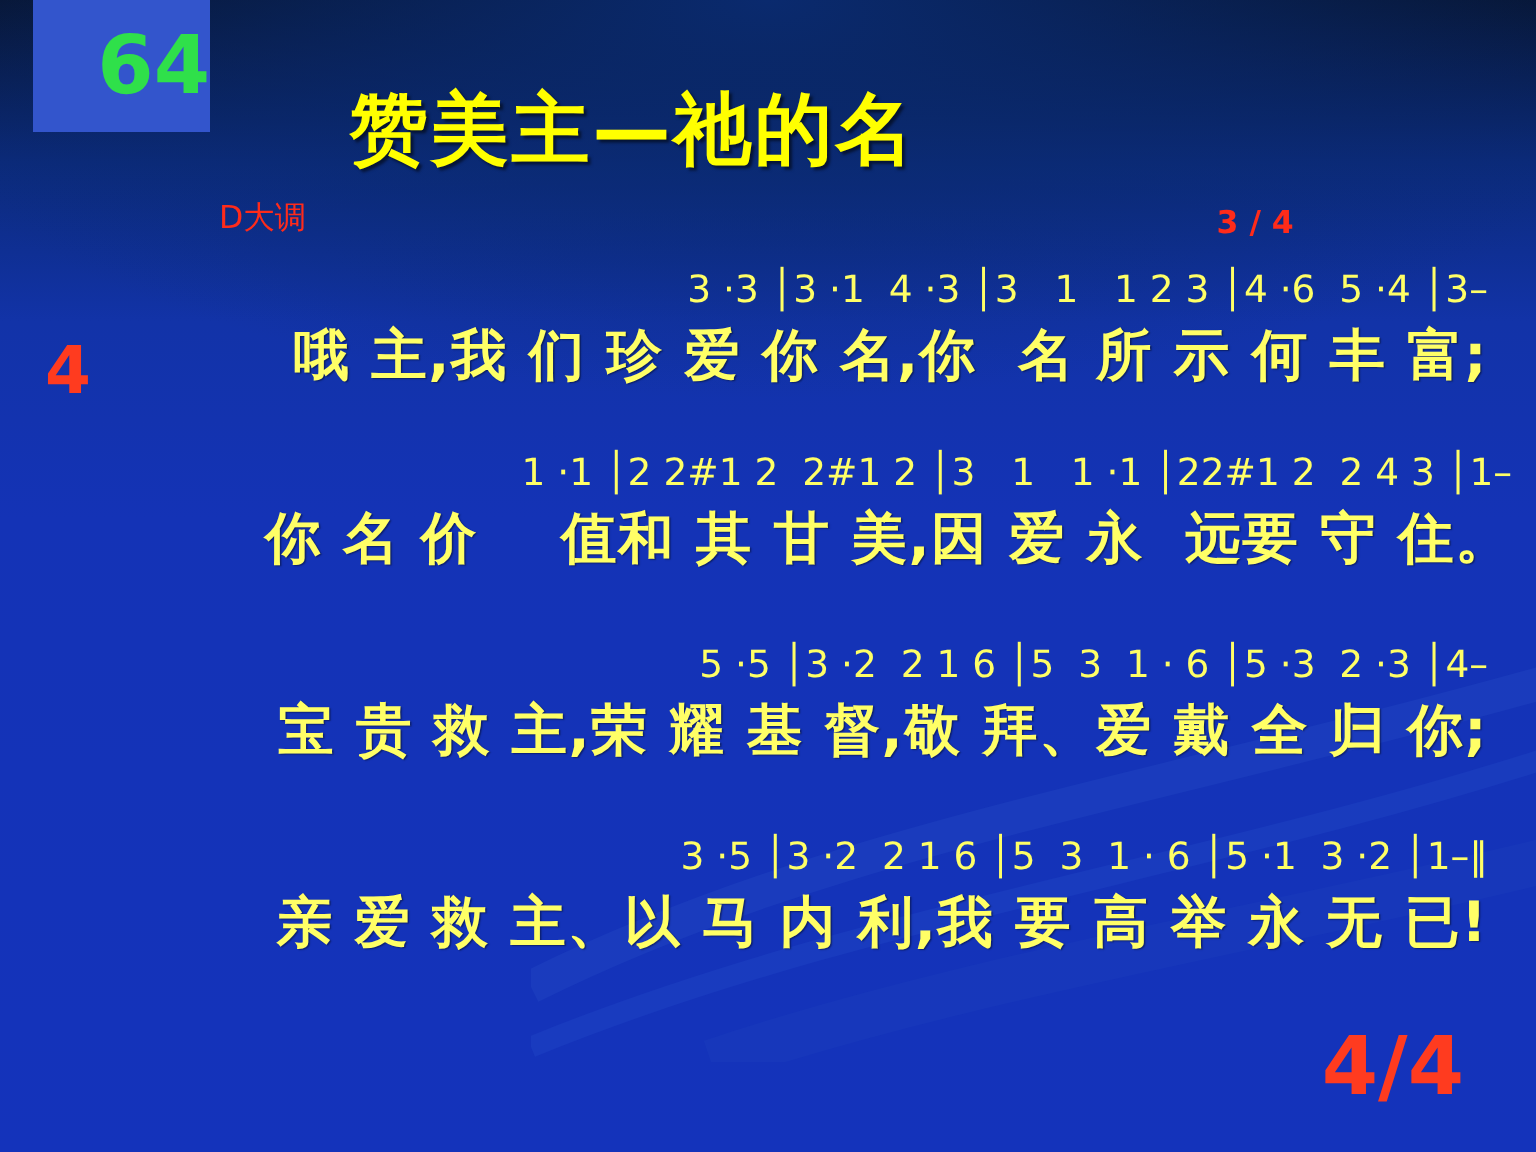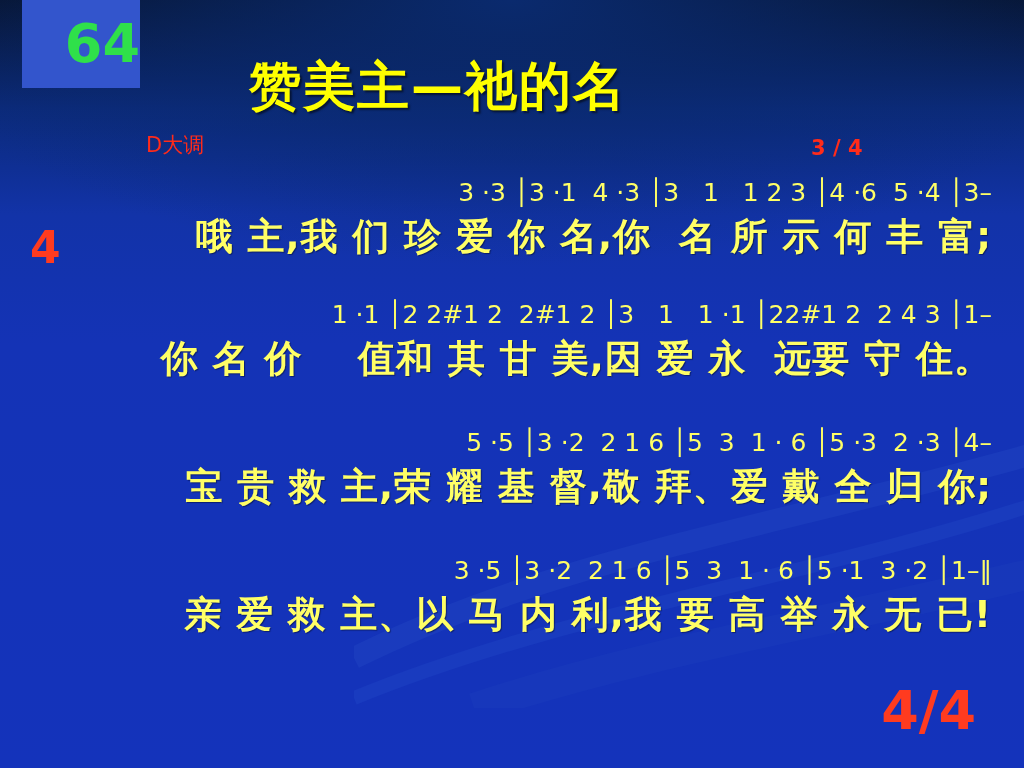--- a/index.html
+++ b/index.html
@@ -48,21 +48,20 @@
     position: absolute;
     top: 52px;
     left: 0;
     width: 844px;
     text-align: center;
     color: #ffff00;
     font-size: 52px;
     font-weight: bold;
     letter-spacing: 2px;
     text-shadow: 2px 2px 2px rgba(0,0,0,0.55);
-    padding-left: 16px;
   }
 
   .key-label {
     position: absolute;
     left: 146px;
     top: 131px;
     color: #ff2b1a;
     font-size: 21px;
     font-weight: normal;
   }
@@ -138,21 +137,21 @@
   <div class="key-label">D大调</div>
   <div class="time-label">3 / 4</div>
   <div class="beat-label">4</div>
   <div class="page-label">4/4</div>
 
   <div class="staffblock" style="top:178px;">
     <div class="notes-row">3 ·3 │3 ·1  4 ·3 │3   1   1 2 3 │4 ·6  5 ·4 │3–</div>
     <div class="lyric-row">哦 主,我 们 珍 爱 你 名,你  名 所 示 何 丰 富;</div>
   </div>
 
-  <div class="staffblock" style="top:300px;">
+  <div class="staffblock" style="top:300px;margin-left:16px;">
     <div class="notes-row">1 ·1 │2 2#1 2  2#1 2 │3   1   1 ·1 │22#1 2  2 4 3 │1–</div>
     <div class="lyric-row">你 名 价    值和 其 甘 美,因 爱 永  远要 守 住。</div>
   </div>
 
   <div class="staffblock" style="top:428px;">
     <div class="notes-row">5 ·5 │3 ·2  2 1 6 │5  3  1 · 6 │5 ·3  2 ·3 │4–</div>
     <div class="lyric-row">宝 贵 救 主,荣 耀 基 督,敬 拜、爱 戴 全 归 你;</div>
   </div>
 
   <div class="staffblock" style="top:556px;">

